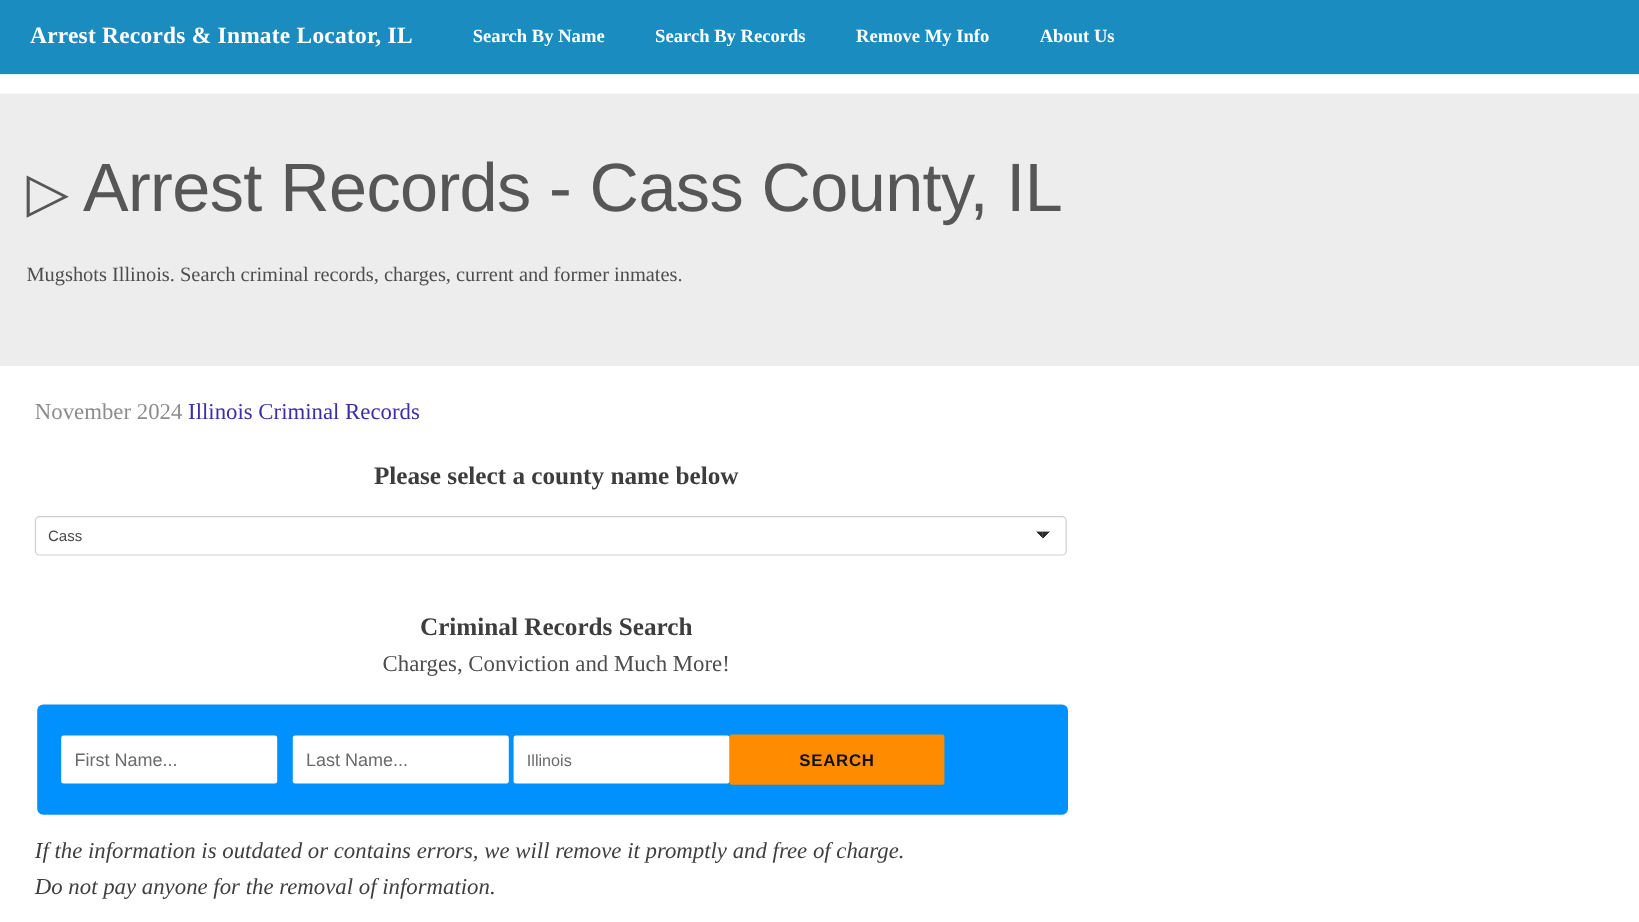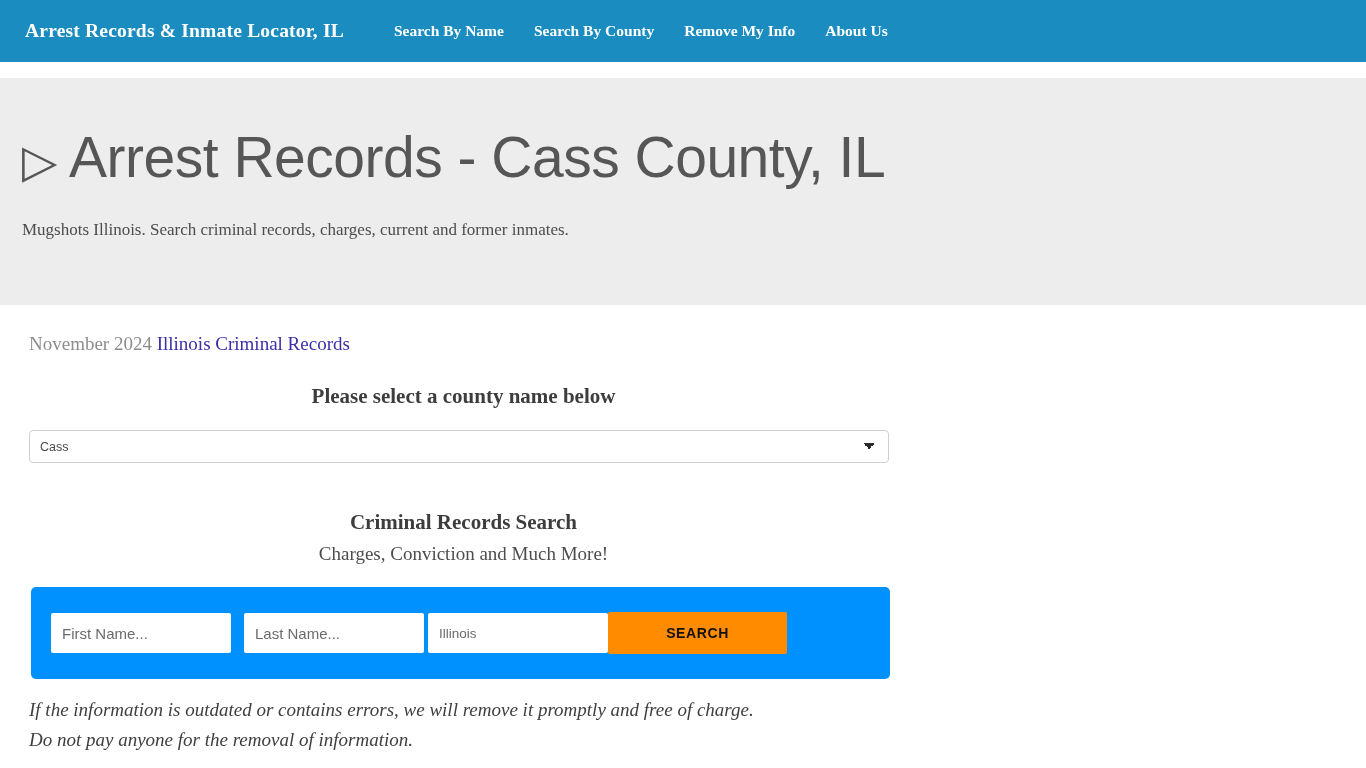--- a/index.html
+++ b/index.html
@@ -26,21 +26,21 @@
     font-size: 19.5px;
     font-weight: bold;
     letter-spacing: .2px;
     white-space: nowrap;
     text-decoration: none;
   }
   .nav-links {
     display: flex;
     align-items: center;
     margin-left: 35px;
-    gap: 0px;
+    gap: 12px;
   }
   .nav-link {
     color: #ffffff;
     font-family: "Liberation Serif", serif;
     font-size: 15.5px;
     font-weight: bold;
     text-decoration: none;
     padding: 0 15px;
     white-space: nowrap;
   }
@@ -212,21 +212,21 @@
     text-decoration: none;
   }
 </style>
 </head>
 <body>
 
 <div class="navbar">
   <a class="brand" href="#">Arrest Records &amp; Inmate Locator, IL</a>
   <div class="nav-links">
     <a class="nav-link" href="#">Search By Name</a>
-    <a class="nav-link" href="#">Search By County</a>
+    <a class="nav-link" href="#">Search By Records</a>
     <a class="nav-link" href="#">Remove My Info</a>
     <a class="nav-link" href="#">About Us</a>
   </div>
 </div>
 <div class="nav-gap"></div>
 
 <div class="hero">
   <h1 class="hero-title">
     <span class="tri">▷</span>
     <span>Arrest Records - Cass County, IL</span>

